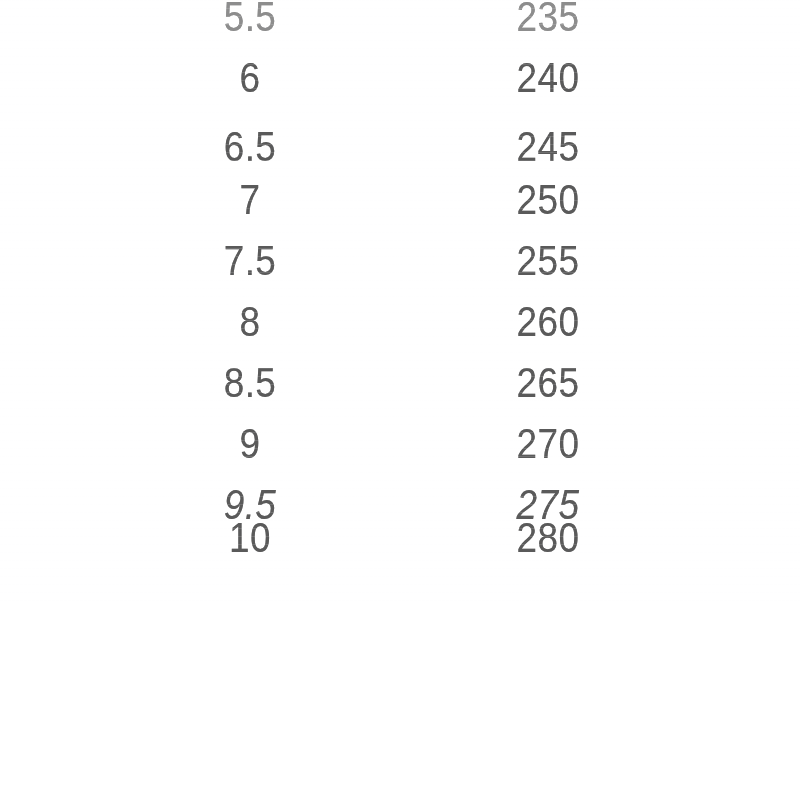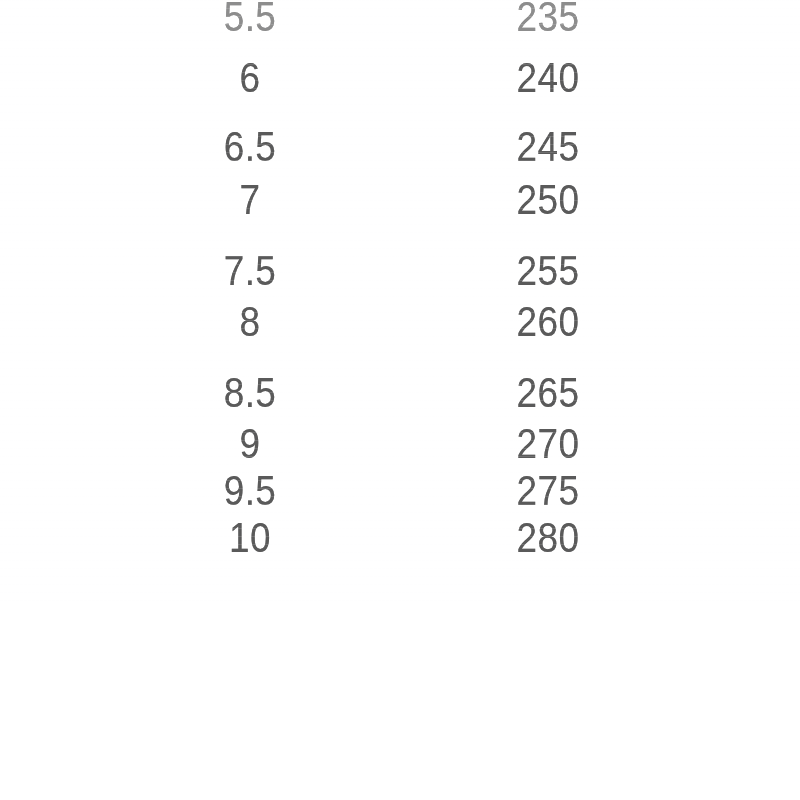--- a/index.html
+++ b/index.html
@@ -114,37 +114,37 @@
         <div class="cell cell-right">240</div>
       </div>
       <div class="table-row" style="top: 116px;">
         <div class="cell cell-left">6.5</div>
         <div class="cell cell-right">245</div>
       </div>
       <div class="table-row" style="top: 169px;">
         <div class="cell cell-left">7</div>
         <div class="cell cell-right">250</div>
       </div>
-      <div class="table-row" style="top: 230px; margin-top: 10px;">
+      <div class="table-row" style="top: 230px;">
         <div class="cell cell-left">7.5</div>
         <div class="cell cell-right">255</div>
       </div>
       <div class="table-row" style="top: 291px;">
         <div class="cell cell-left">8</div>
         <div class="cell cell-right">260</div>
       </div>
-      <div class="table-row" style="top: 352px; margin-top: 10px;">
+      <div class="table-row" style="top: 352px;">
         <div class="cell cell-left">8.5</div>
         <div class="cell cell-right">265</div>
       </div>
       <div class="table-row" style="top: 413px;">
         <div class="cell cell-left">9</div>
         <div class="cell cell-right">270</div>
       </div>
-      <div class="table-row" style="top: 460px;">
+      <div class="table-row" style="top: 474px; font-style: italic;">
         <div class="cell cell-left">9.5</div>
         <div class="cell cell-right">275</div>
       </div>
       <div class="table-row" style="top: 507px;">
         <div class="cell cell-left">10</div>
         <div class="cell cell-right">280</div>
       </div>
     </div>
 
   <div id="bottom-rule-highlight"></div>

